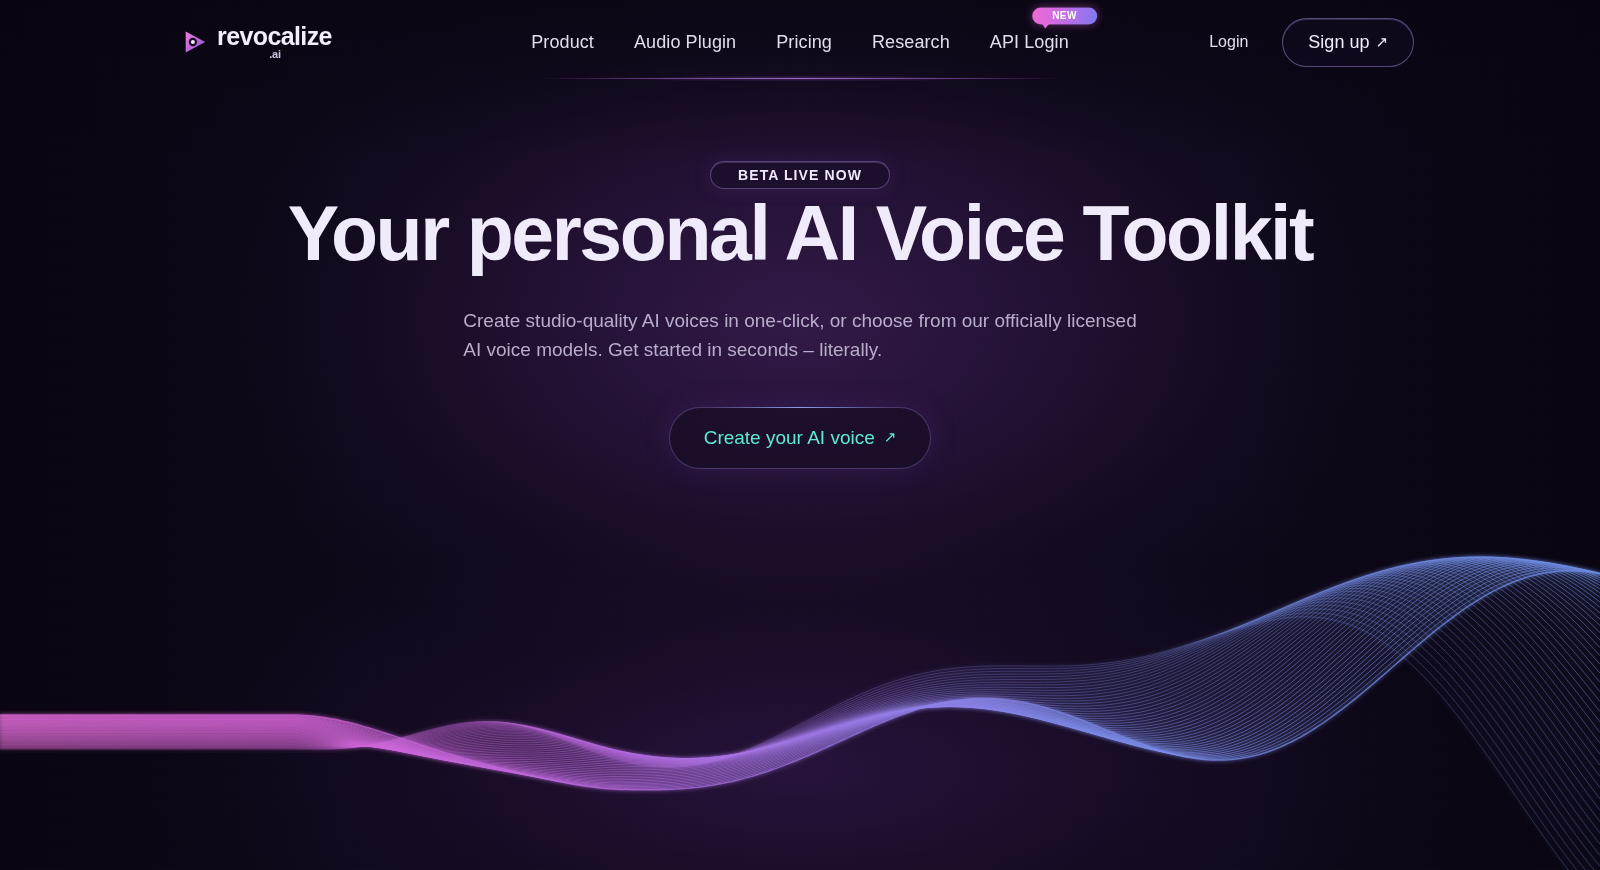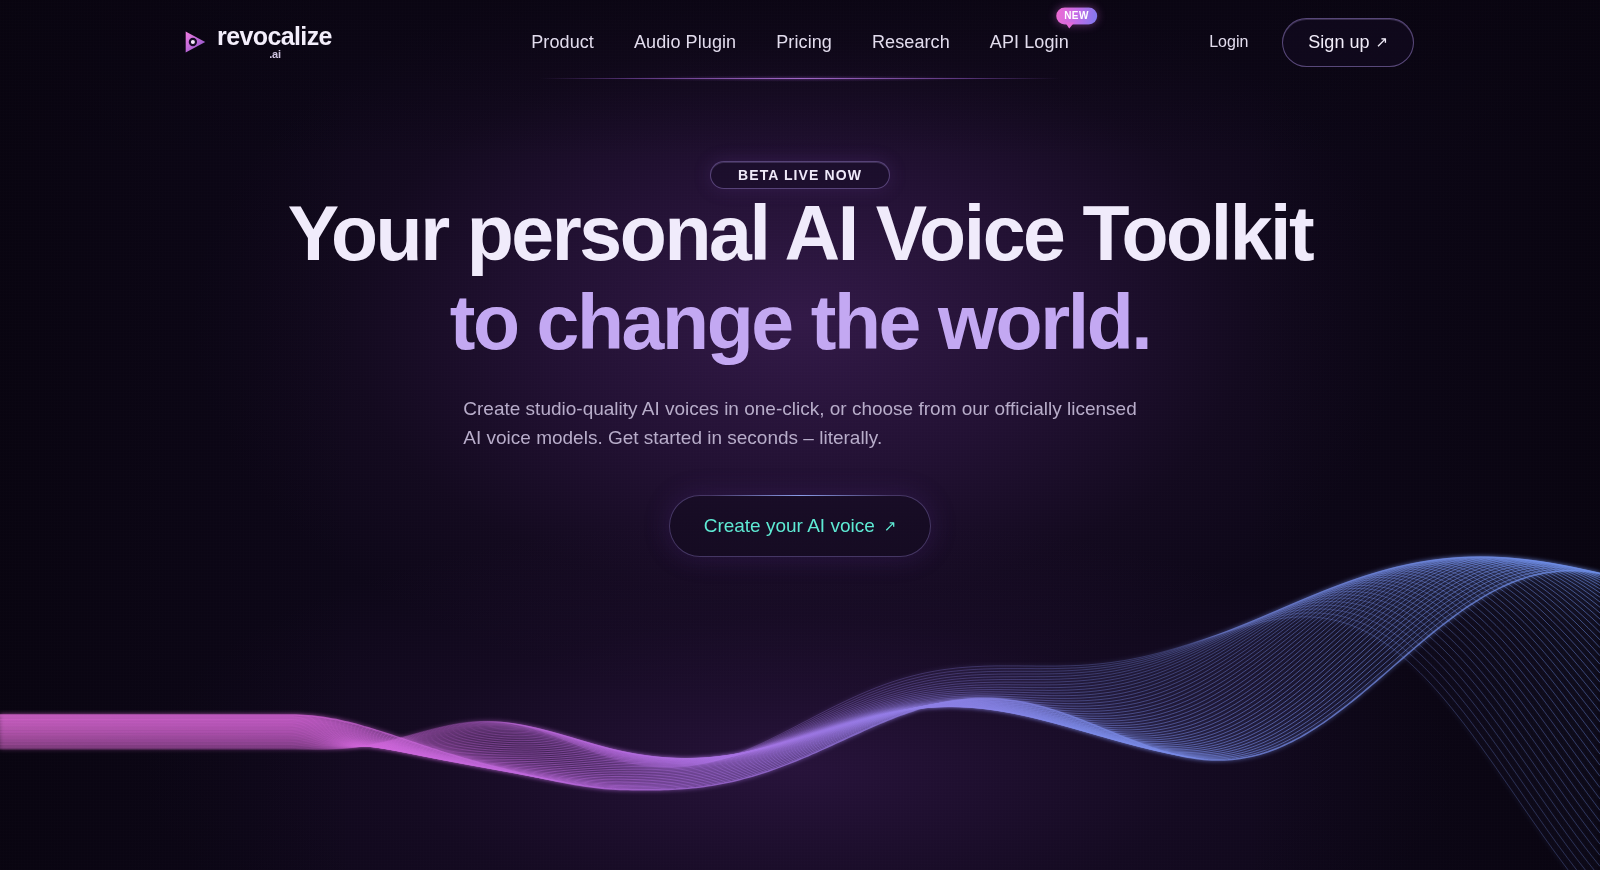--- a/index.html
+++ b/index.html
@@ -79,21 +79,21 @@
     display:flex; align-items:center; gap:40px;
   }
   .nav-link {
     position:relative;
     font-size:18px; color:#e2dced; letter-spacing:0.1px;
     text-decoration:none; white-space:nowrap; cursor:pointer;
   }
 
   .new-badge {
     position:absolute; top:-24px; right:-28px;
-    padding:2px 8px 3px;
+    padding:2px 20px 3px;
     font-size:10px; font-weight:700; letter-spacing:0.4px;
     color:#ffffff;
     border-radius:9px;
     background:linear-gradient(100deg,#f06ad2 0%,#c66ce6 48%,#7d7af0 100%);
     line-height:1.15;
     box-shadow:0 0 10px rgba(214,106,222,0.45);
   }
   .new-badge::after {
     content:""; position:absolute;
     left:9px; bottom:-4px;
@@ -264,21 +264,20 @@
 
   <div class="nav-divider-glow"></div>
   <div class="nav-divider"></div>
 
   <section class="hero">
 
     <div class="beta-pill">BETA LIVE NOW</div>
 
     <h1 class="headline">
       <span class="line1">Your personal AI Voice Toolkit</span>
-      <span class="line2">to change the world.</span>
     </h1>
 
     <p class="subhead">
       <span>Create studio-quality AI voices in one-click, or choose from our officially licensed</span>
       <br>
       <span>AI voice models. Get started in seconds – literally.</span>
     </p>
 
     <button class="cta-btn">
       <span>Create your AI voice</span>

